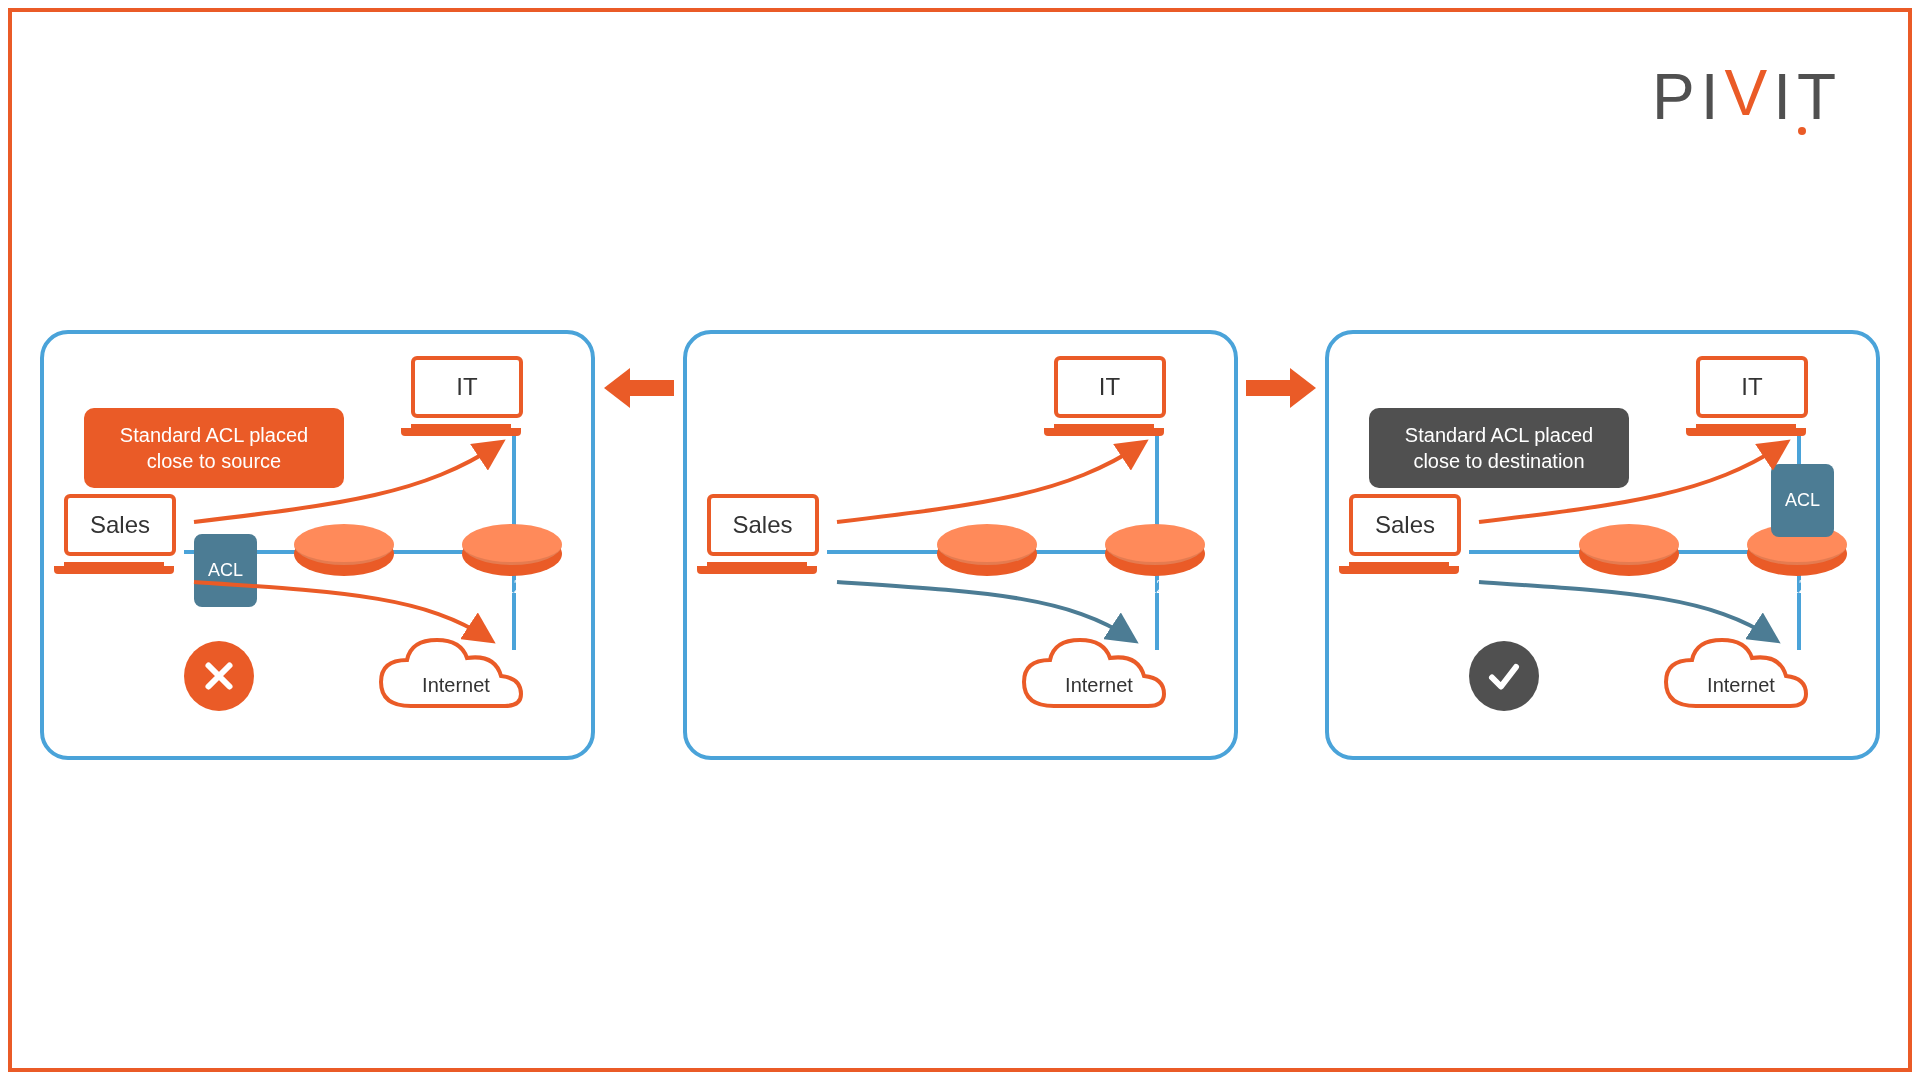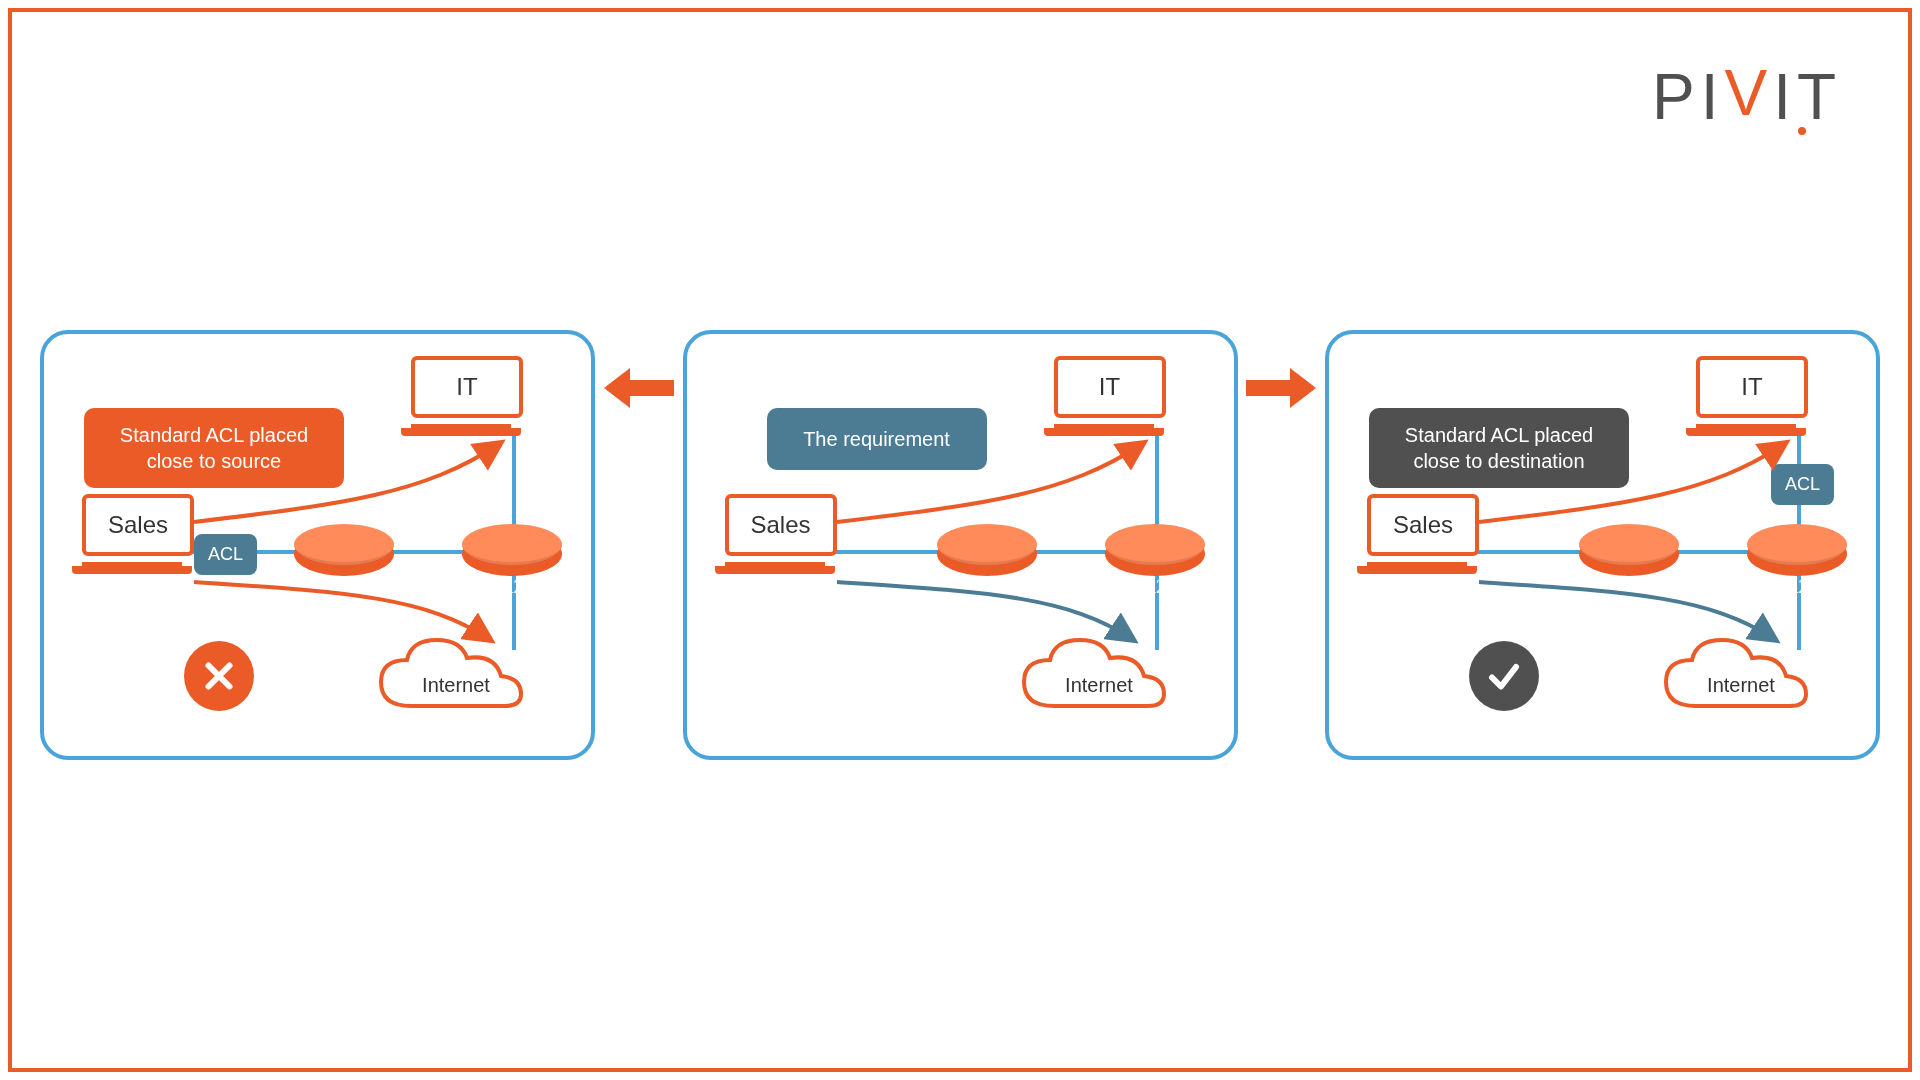--- a/index.html
+++ b/index.html
@@ -60,40 +60,40 @@
     position:absolute;left:10px;top:0;background:#fff;
     display:flex;align-items:center;justify-content:center;
     font-size:24px;color:var(--text);font-weight:500;
   }
   .laptop .base{
     position:absolute;bottom:0;left:0;width:120px;height:8px;background:var(--orange);
     border-radius:0 0 4px 4px;
   }
   .laptop .hinge{position:absolute;bottom:6px;left:10px;width:100px;height:6px;background:var(--orange);}
   .laptop.it{top:22px;right:70px;}
-  .laptop.sales{top:160px;left:28px;}
+  .laptop.sales{top:160px;left:10px;}
   
   .router{
     position:absolute;width:100px;height:44px;
     background:var(--orange);border-radius:50%/50%;font-family:Liberation Serif, serif;
   }
   .router::before{
     content:"";position:absolute;top:-8px;left:0;right:0;height:38px;
     background:#ff8a5a;border-radius:50%/50%;
     border-bottom:3px solid rgba(0,0,0,.1);
   }
   .router span{
     position:absolute;bottom:-22px;left:0;right:0;text-align:center;
     color:#fff;font-size:18px;font-weight:500;
   }
   
   .acl{
     position:absolute;background:var(--blue);color:#fff;
     font-size:18px;font-weight:500;border-radius:8px;
-    padding:10px 14px;
+    padding:26px 14px;
   }
   
   .cloud{
     position:absolute;bottom:30px;right:50px;width:170px;height:90px;text-decoration:underline;
   }
   
   .status{
     position:absolute;bottom:45px;left:140px;
     width:70px;height:70px;border-radius:50%;
     display:flex;align-items:center;justify-content:center;
@@ -190,23 +190,20 @@
         </svg>
     </div>
   </div>
 
   <div class="big-arrow left">
       <div class="head"></div>
       <div class="shaft"></div>
     </div>
 
   <div class="panel">
-    <div class="titlebox blue">
-      <span style="white-space:pre-line;display:block;">The requirement</span>
-    </div>
 
     <div class="link h" style="top:216px;left:140px;width:140px;"></div>
     <div class="link h" style="top:216px;left:330px;width:90px;"></div>
     <div class="link v" style="top:100px;left:468px;height:100px;"></div>
     <div class="link v" style="top:236px;left:468px;height:80px;"></div>
 
     <div class="router" style="top:198px;left:250px;">
         <span>R1</span>
       </div>
     <div class="router" style="top:198px;left:418px;">

